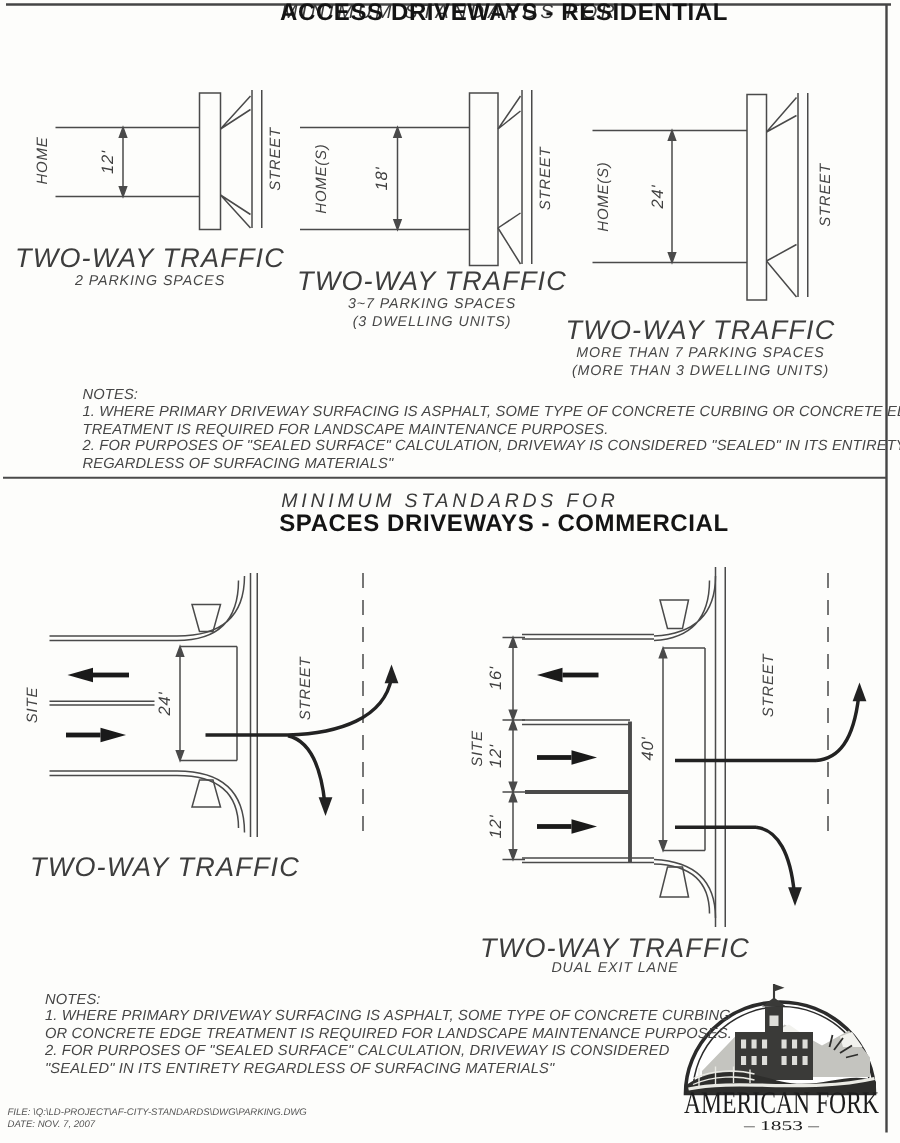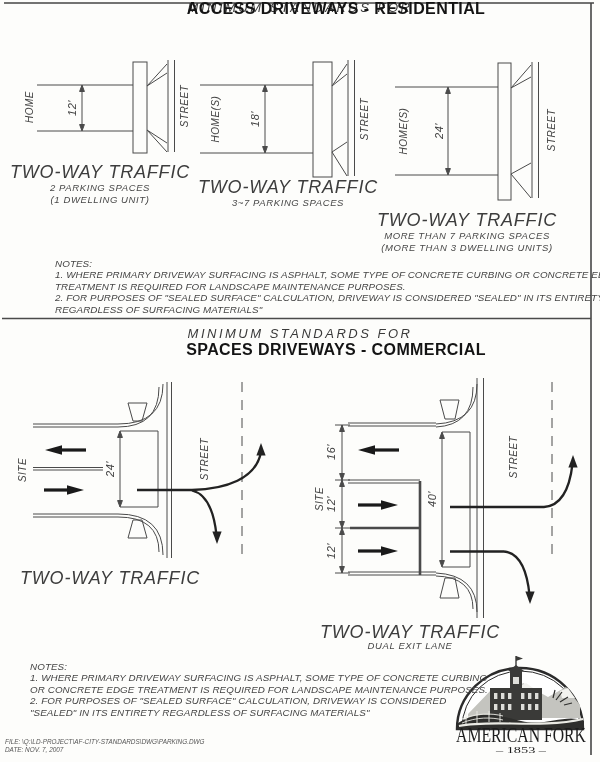--- a/index.html
+++ b/index.html
@@ -198,27 +198,27 @@
   </svg>
 
   <div class="abs ctr t-ititle" style="left:0;top:8;width:600px">MINIMUM STANDARDS FOR</div>
   <div class="abs ctr t-btitle" style="left:0;top:23;width:600px">ACCESS DRIVEWAYS - RESIDENTIAL</div>
 
   <div class="rot" style="left:29px;top:107px">HOME</div>
   <div class="rot dim" style="left:72px;top:108px">12'</div>
   <div class="rot" style="left:184px;top:106px">STREET</div>
   <div class="abs ctr caption" style="left:0;top:162px;width:200px">TWO-WAY TRAFFIC</div>
   <div class="abs ctr subcap" style="left:0;top:182px;width:200px">2 PARKING SPACES</div>
-  <div class="abs ctr subcap" style="left:0;top:194px;width:200px">(1 DWELLING UNIT)</div>
 
   <div class="rot" style="left:215px;top:119px">HOME(S)</div>
   <div class="rot dim" style="left:255px;top:119px">18'</div>
   <div class="rot" style="left:364px;top:119px">STREET</div>
   <div class="abs ctr caption" style="left:188px;top:177px;width:200px">TWO-WAY TRAFFIC</div>
   <div class="abs ctr subcap" style="left:188px;top:197px;width:200px">3~7 PARKING SPACES</div>
+  <div class="abs ctr subcap" style="left:188px;top:209px;width:200px">(3 DWELLING UNITS)</div>
 
   <div class="rot" style="left:403px;top:131px">HOME(S)</div>
   <div class="rot dim" style="left:439px;top:131px">24'</div>
   <div class="rot" style="left:551px;top:130px">STREET</div>
   <div class="abs ctr caption" style="left:367px;top:210px;width:200px">TWO-WAY TRAFFIC</div>
   <div class="abs ctr subcap" style="left:367px;top:230px;width:200px">MORE THAN 7 PARKING SPACES</div>
   <div class="abs ctr subcap" style="left:367px;top:242px;width:200px">(MORE THAN 3 DWELLING UNITS)</div>
 
   <div class="abs" style="left:55px;top:258px">
     <div class="note">NOTES:</div>

